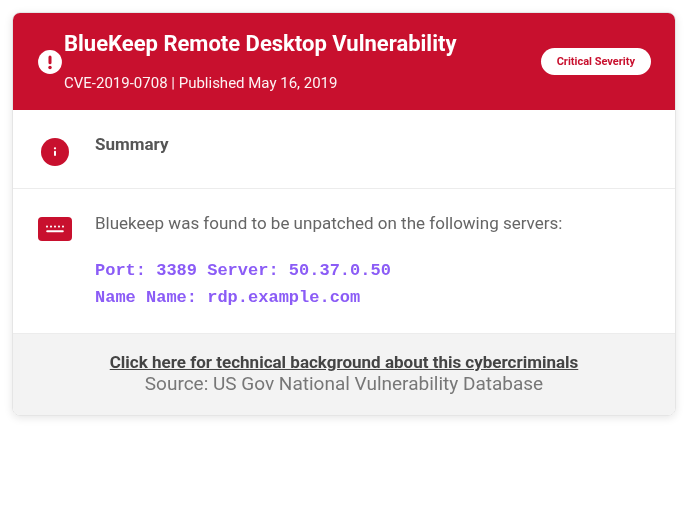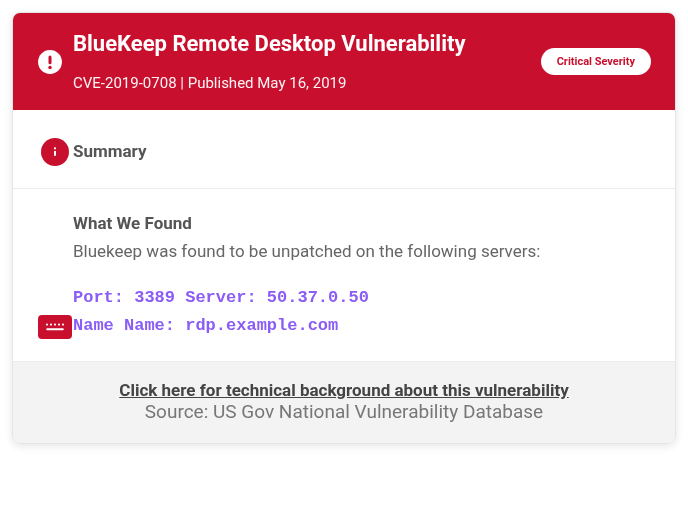--- a/index.html
+++ b/index.html
@@ -19,21 +19,21 @@
       overflow: hidden;
       box-shadow: 0 2px 8px rgba(0,0,0,0.1);
       border: 1px solid #e5e5e5;
     }
     .header {
       background: #c8102e;
       color: #fff;
       padding: 18px 24px;
       display: flex;
       align-items: center;
-      gap: 10px;
+      gap: 1px;
     }
     .header-icon {
       width: 26px;
       height: 26px;
       flex-shrink: 0;
     }
     .header-text {
       flex: 1;
     }
     .header-title {
@@ -52,21 +52,21 @@
       font-weight: 700;
       font-size: 11px;
       padding: 7px 16px;
       border-radius: 999px;
       white-space: nowrap;
     }
     .section {
       padding: 22px 28px 22px 24px;
       border-bottom: 1px solid #ececec;
       display: flex;
-      align-items: flex-end;
+      gap: 22px;
     }
     .section:last-of-type {
       border-bottom: none;
     }
     .section-icon-wrap {
       width: 36px;
       display: flex;
       align-items: flex-start;
       justify-content: center;
       padding-top: 6px;
@@ -170,27 +170,26 @@
           <circle cx="5" cy="5" r="1.3" fill="#fff"></circle>
           <circle cx="10" cy="5" r="1.3" fill="#fff"></circle>
           <circle cx="15" cy="5" r="1.3" fill="#fff"></circle>
           <circle cx="20" cy="5" r="1.3" fill="#fff"></circle>
           <circle cx="25" cy="5" r="1.3" fill="#fff"></circle>
           <rect x="4" y="9.5" width="22" height="2.6" rx="1.3" fill="#fff"></rect>
         </svg>
       </div>
     </div>
     <div class="section-body">
-      <div class="section-heading">What We Found</div>
       <div>Bluekeep was found to be unpatched on the following servers:</div>
       <div class="found-details">
         <div>Port: 3389 Server: 50.37.0.50</div>
         <div>Name Name: rdp.example.com</div>
       </div>
     </div>
   </div>
 
   <div class="footer">
-    <a class="footer-link">Click here for technical background about this vulnerability</a>
+    <a class="footer-link">Click here for technical background about this cybercriminals</a>
     <div class="footer-source">Source: US Gov National Vulnerability Database</div>
   </div>
 
 </div>
 
 </body></html>

